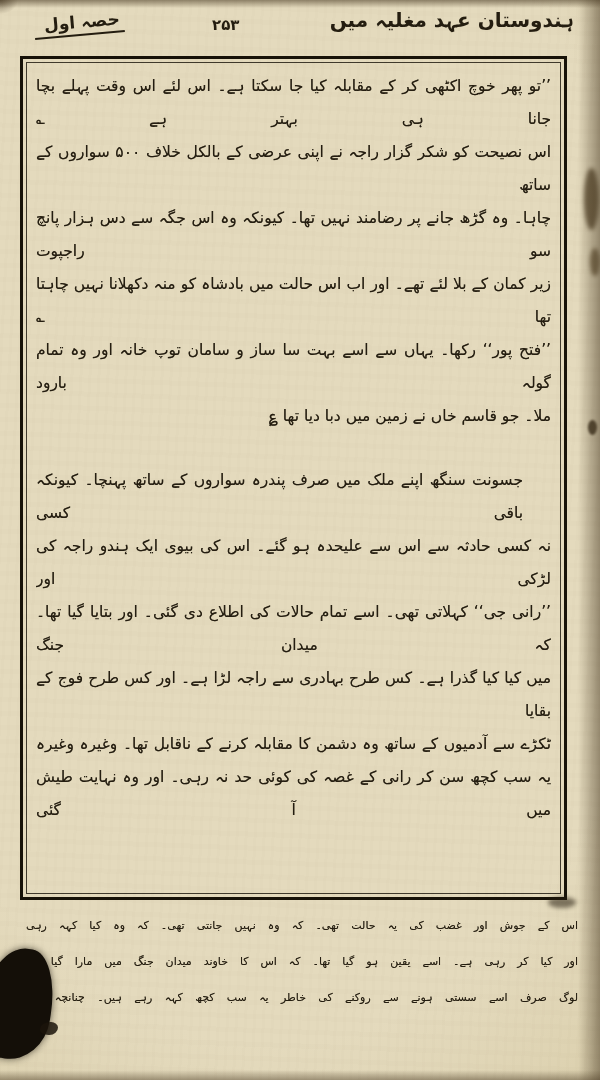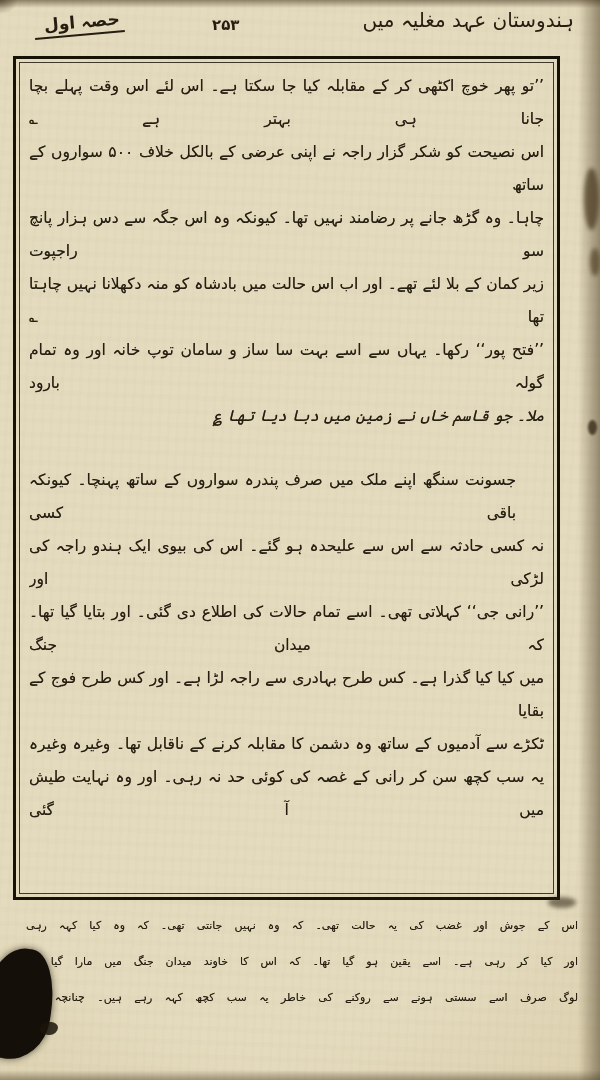--- a/index.html
+++ b/index.html
@@ -33,59 +33,59 @@
     position:absolute;top:0;left:0;width:100%;height:8px;
     background:linear-gradient(rgba(70,55,32,.55), rgba(70,55,32,0));
   }
   .edge-bottom{
     position:absolute;bottom:0;left:0;width:100%;height:10px;
     background:linear-gradient(rgba(70,55,32,0), rgba(70,55,32,.45));
   }
   
   .hdr-title{
     position:absolute;top:8px;right:26px;
-    font-size:20px;font-weight:normal;color:var(--ink);
+    font-size:20px;font-weight:bold;color:var(--ink);
     letter-spacing:0.5px;
   }
   .hdr-num{
     position:absolute;top:16px;left:204px;
     font-size:15px;font-weight:bold;color:var(--ink);
     padding:0 8px;
   }
   .hdr-part{
     position:absolute;top:12px;left:34px;
     font-size:17px;font-weight:bold;color:var(--ink);
     transform:rotate(-5deg);
     border-bottom:2px solid var(--ink);
     padding:0 4px 2px 10px;
   }
   
   .frame{
-    position:absolute;left:13px;top:56px;width:547px;height:844px;
+    position:absolute;left:20px;top:56px;width:547px;height:844px;
     border:3px solid #171208;
   }
   .frame::before{
     content:"";position:absolute;inset:3px;
     border:1px solid rgba(23,18,8,.8);
     pointer-events:none;
   }
   .text-block{
     position:absolute;inset:11px 13px;
     direction:rtl;overflow:hidden;
   }
   .line{
     font-size:15.5px;line-height:33px;color:var(--ink);
     direction:rtl;
     text-align:justify;text-align-last:justify;
     white-space:normal;
     text-shadow:0 0 .4px rgba(36,29,16,.55);
   }
   .line.ind{padding-right:28px;}
   .line.gap{margin-top:31px;}
-  .line.end{text-align:right;text-align-last:right;font-style:italic;}
+  .line.end{text-align:right;text-align-last:right;}
   
   .footer{
     position:absolute;left:26px;top:908px;width:552px;
     direction:rtl;
   }
   .footer .line{line-height:36px;font-size:11px;}
   
   .blot-main{
     position:absolute;left:-14px;top:948px;width:66px;height:112px;
     background:#140f08;

